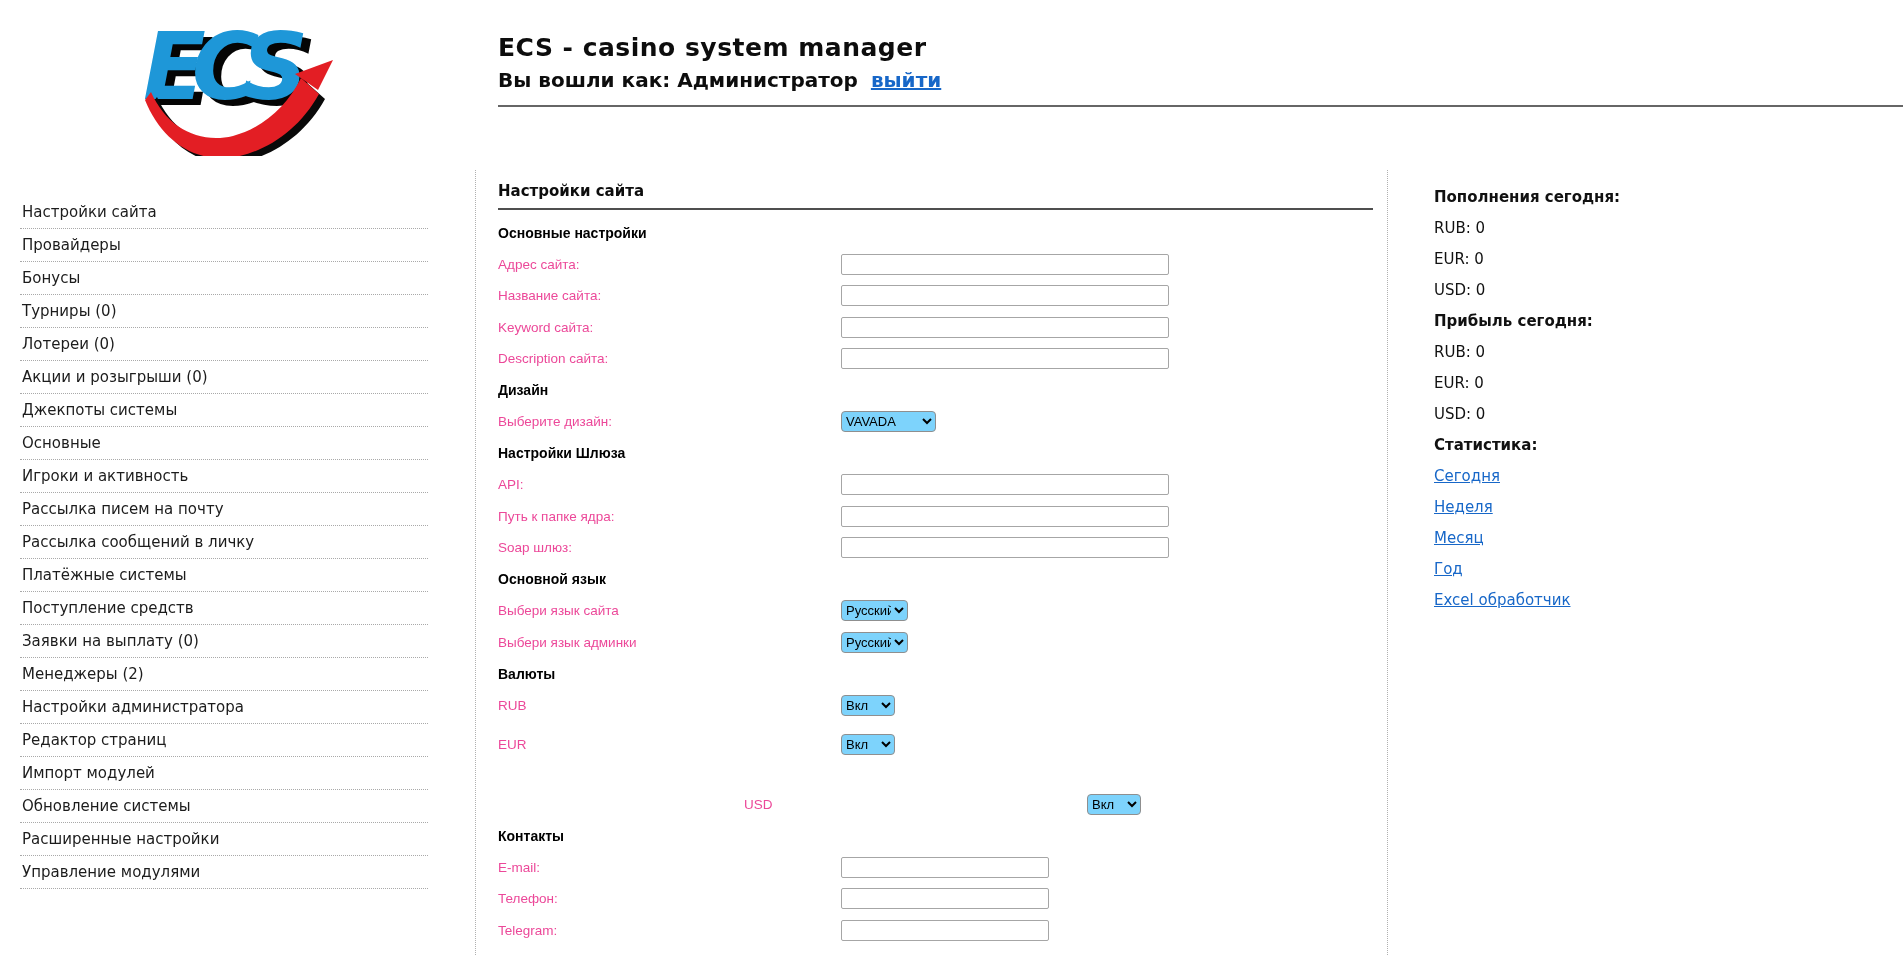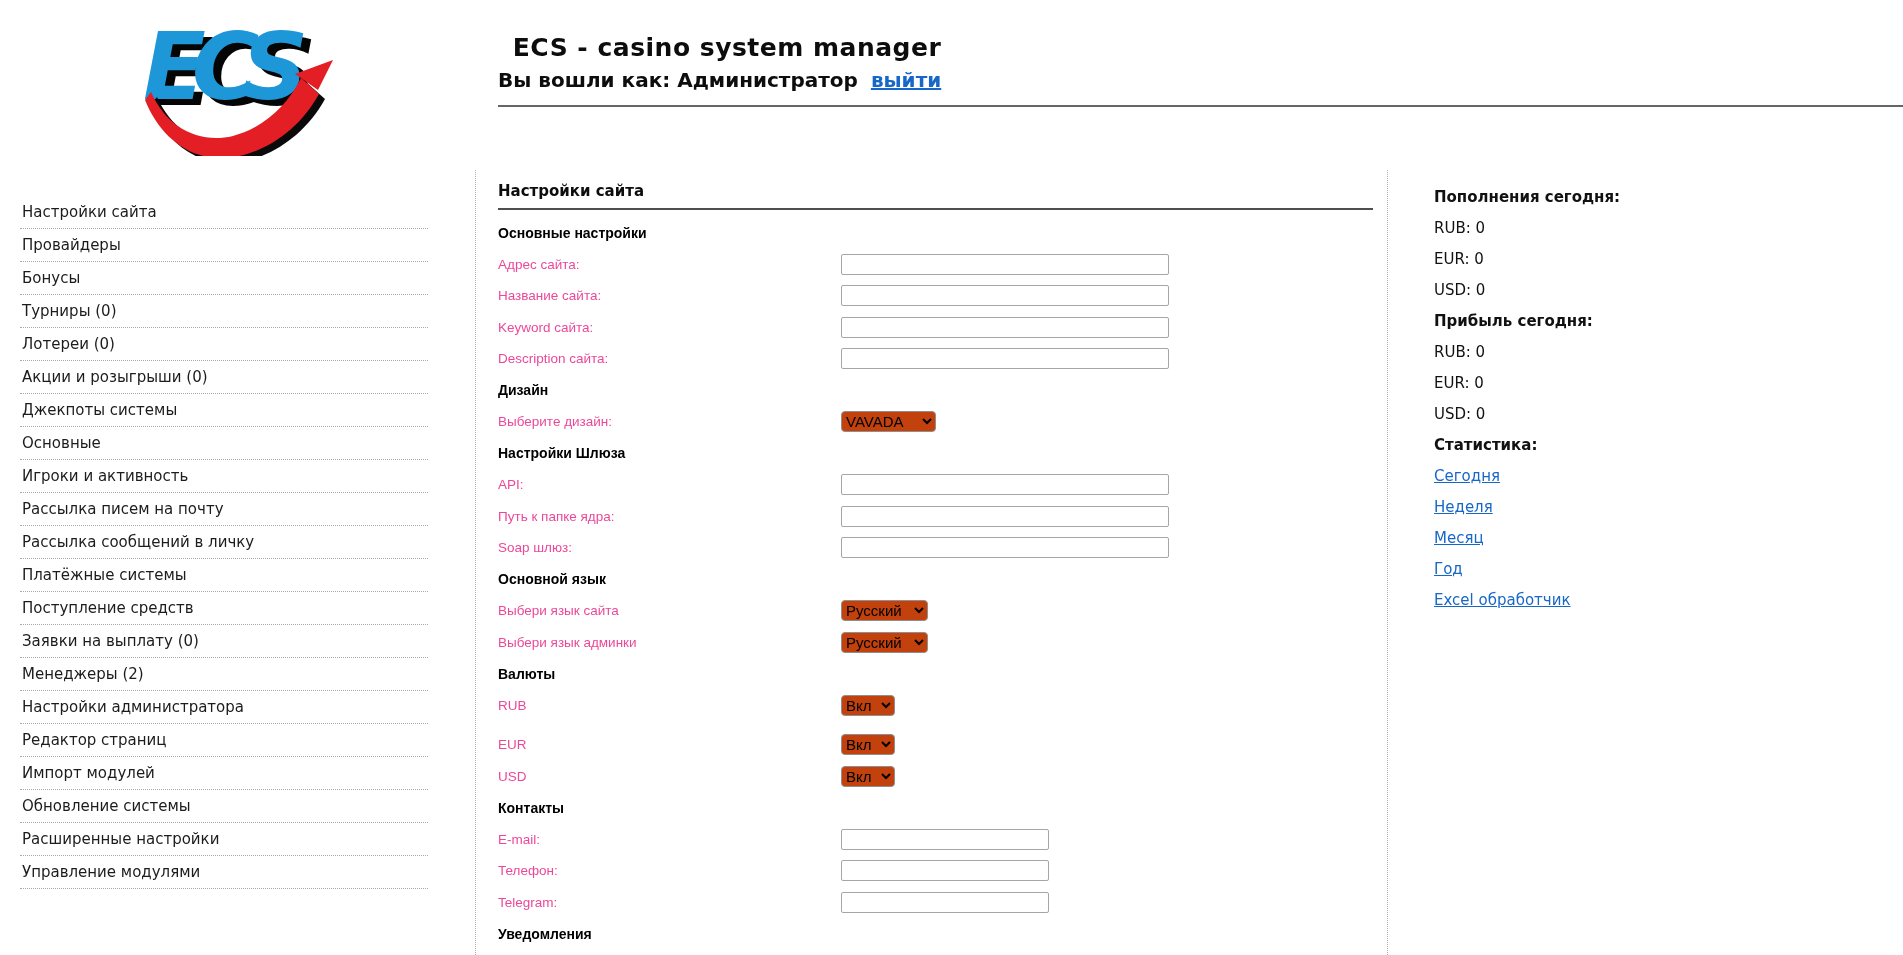--- a/index.html
+++ b/index.html
@@ -14,21 +14,20 @@
     font-family:"DejaVu Sans",sans-serif;font-weight:bold;font-style:italic;
     font-size:92px;line-height:100px;letter-spacing:-14px;color:#1e97d8;
     text-shadow:8px 6px 0 #050505;
   }
   .logo-swoosh{position:absolute;left:-6px;top:34px;width:210px;height:100px;}
   
   .header-block{position:absolute;left:498px;top:33px;}
   .page-title{
     font-size:25px;font-weight:bold;letter-spacing:.5px;color:#0d0d0d;
     font-family:"DejaVu Sans",sans-serif;
-    text-align:right;
   }
   .login-line{margin-top:6px;font-size:20px;font-weight:bold;color:#0d0d0d;}
   .login-line a{color:#1767c8;text-decoration:underline;margin-left:6px;}
   .header-rule{position:absolute;left:498px;right:0;top:105px;border-top:2px solid #666;}
   
   .sidebar{position:absolute;left:20px;top:196px;width:408px;}
   .side-item{
     display:block;height:24px;padding:4px 2px;line-height:24px;
     border-bottom:1px dotted #a9a9a9;font-size:15px;color:#1c1c1c;
     text-decoration:none;cursor:pointer;
@@ -44,33 +43,33 @@
   .form{margin-top:7px;}
   .row{height:31.5px;display:flex;align-items:center;}
   .row .lbl{
     width:343px;flex:none;font-family:"Liberation Sans",sans-serif;
     font-size:13.5px;color:#ec4899;
   }
   .row .hdr{
     font-family:"Liberation Sans",sans-serif;font-size:14px;font-weight:bold;color:#000;
   }
   .row-eur{margin-top:8px;}
-  .row-usd{margin-top:0;}
+  .row-usd{margin-top:28px;justify-content:center;}
   .inp{
     height:15px;padding:2px;border:1px solid #a6a6a6;border-radius:2px;
     font-family:"Liberation Sans",sans-serif;font-size:13px;background:#fff;
   }
   .inp.wide{width:322px;}
   .inp.narrow{width:202px;}
   .sel{
-    height:21px;border:1px solid #8f8f8f;border-radius:4px;background:#c2410c;
-    font-family:"Liberation Sans",sans-serif;font-size:15px;color:#000;
+    height:21px;border:1px solid #8f8f8f;border-radius:4px;background:#7dd3fc;
+    font-family:"Liberation Sans",sans-serif;font-size:13px;color:#000;
   }
   .sel-lg{width:95px;}
-  .sel-md{width:87px;}
+  .sel-md{width:67px;}
   .sel-sm{width:54px;}
   
   .stats{position:absolute;left:1410px;top:181px;width:450px;margin-left:24px;}
   .stat-row{height:31px;display:flex;align-items:center;font-size:15px;color:#111;}
   .stat-row.b{font-weight:bold;}
   .stat-row a{color:#1767c8;text-decoration:underline;}
 </style>
 </head>
 <body>
 

